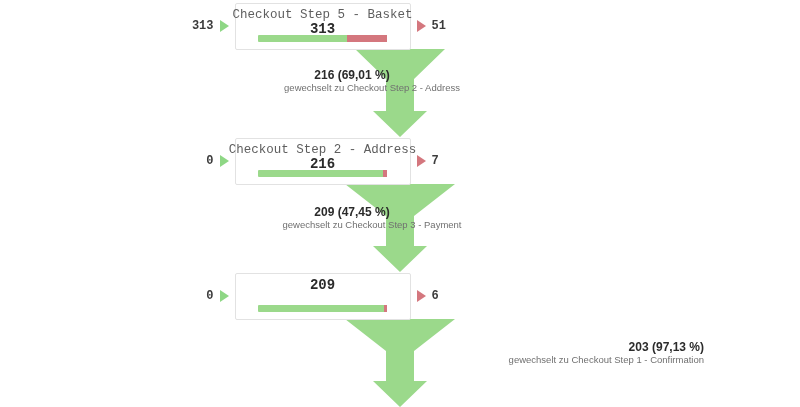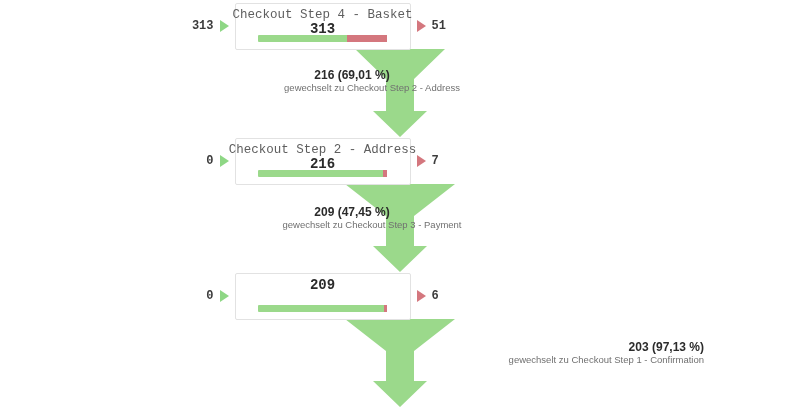--- a/index.html
+++ b/index.html
@@ -148,21 +148,21 @@
 
 <div id="funnel">
 
   <div class="step-row" style="top:2px;">
     <div class="side-count left">
       <span class="num">313</span>
       <span class="tri enter"></span>
     </div>
 
     <div class="step-box">
-      <div class="step-title">Checkout Step 4 - Basket</div>
+      <div class="step-title">Checkout Step 5 - Basket</div>
       <div class="step-value">313</div>
       <div class="bar-track">
         <div class="bar-green" style="width:69.01%"></div>
         <div class="bar-red" style="width:30.99%"></div>
       </div>
     </div>
 
     <div class="side-count right">
       <span class="tri exit"></span>
       <span class="num">51</span>

